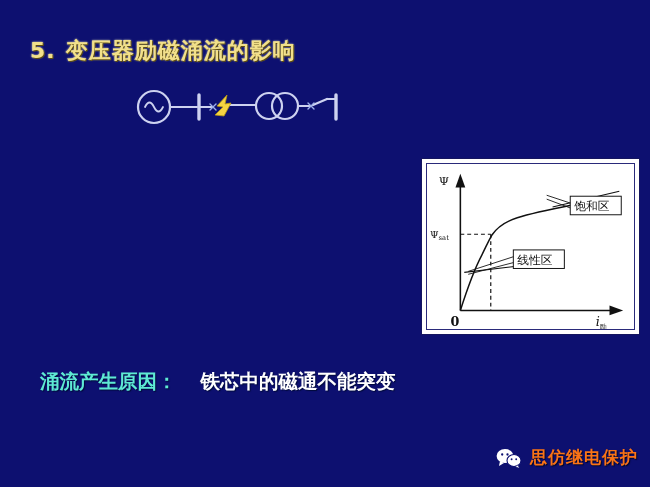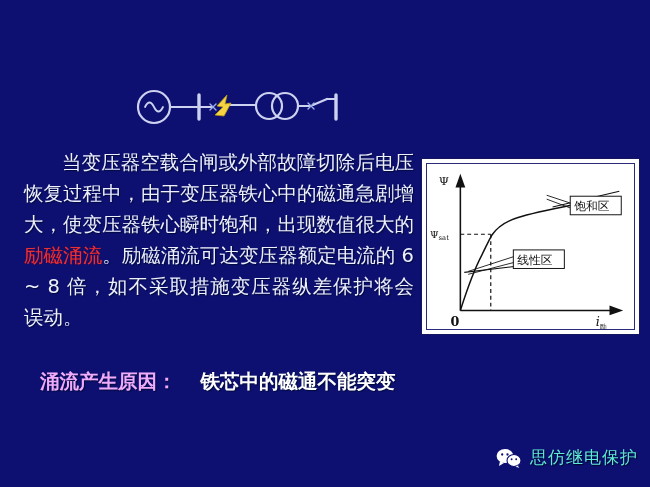--- a/index.html
+++ b/index.html
@@ -61,21 +61,21 @@
   
   #conclusion {
     position: absolute;
     left: 40px;
     top: 368px;
     font-size: 19.5px;
     font-weight: bold;
     white-space: nowrap;
     text-shadow: 1px 1px 1px #000a3a;
   }
-  #conclusion .q { color: #f0abfc; }
+  #conclusion .q { color: #5eead4; }
   #conclusion .a { color: #ffffff; margin-left: 24px; }
 
   
   #chart-panel {
     position: absolute;
     left: 421px;
     top: 158px;
     width: 219px;
     height: 177px;
     background: #ffffff;
@@ -98,31 +98,34 @@
     position: absolute;
     left: 496px;
     top: 446px;
     display: flex;
     align-items: center;
     gap: 8px;
   }
   #footer .wx-logo { width: 26px; height: 20px; }
   #footer .brand {
     font-size: 17px;
-    font-weight: normal;
-    color: #5eead4;
+    font-weight: bold;
+    color: #f97316;
     letter-spacing: 1px;
     text-shadow: 1px 1px 1px #00052a;
   }
 </style>
 </head>
 <body>
 
 <div id="slide">
 
+  <div id="title">
+    <span class="num">5.</span><span>变压器励磁涌流的影响</span>
+  </div>
 
   <div id="circuit">
     <svg viewBox="0 0 205 46" width="205" height="46">
       <g stroke="#cdd2f0" stroke-width="2.2" fill="none" stroke-linecap="round">
 
         <circle cx="19" cy="23" r="16"></circle>
         <path d="M10 23 Q14.5 14 19 23 Q23.5 32 28 23" stroke-width="1.8"></path>
 
         <line x1="35" y1="23" x2="62" y2="23"></line>
 
@@ -153,23 +156,20 @@
           <line x1="173" y1="19" x2="179" y2="25"></line>
           <line x1="179" y1="19" x2="173" y2="25"></line>
         </g>
 
         <line x1="201" y1="11" x2="201" y2="35" stroke-width="3.4"></line>
         <line x1="192" y1="15" x2="201" y2="15"></line>
       </g>
     </svg>
   </div>
 
-  <div id="body-text">
-    <span class="indent"></span><span>当变压器空载合闸或外部故障切除后</span><span>电压恢复过程中，由于变压器铁心中的</span><span>磁通急剧增大，使变压器铁心瞬时饱和，</span><span>出现数值很大的</span><span class="hl">励磁涌流</span><span>。励磁涌流可</span><span>达变压器额定电流的 6 ~ 8 倍，如不采取</span><span>措施变压器纵差保护将会误动。</span>
-  </div>
 
   <div id="conclusion">
     <span class="q">涌流产生原因：</span><span class="a">铁芯中的磁通不能突变</span>
   </div>
 
   <div id="chart-panel">
     <div class="inner">
       <svg id="chart-svg" viewBox="0 0 211 169" preserveAspectRatio="none">
 
         <g stroke="#111" fill="none" stroke-width="1.6">

